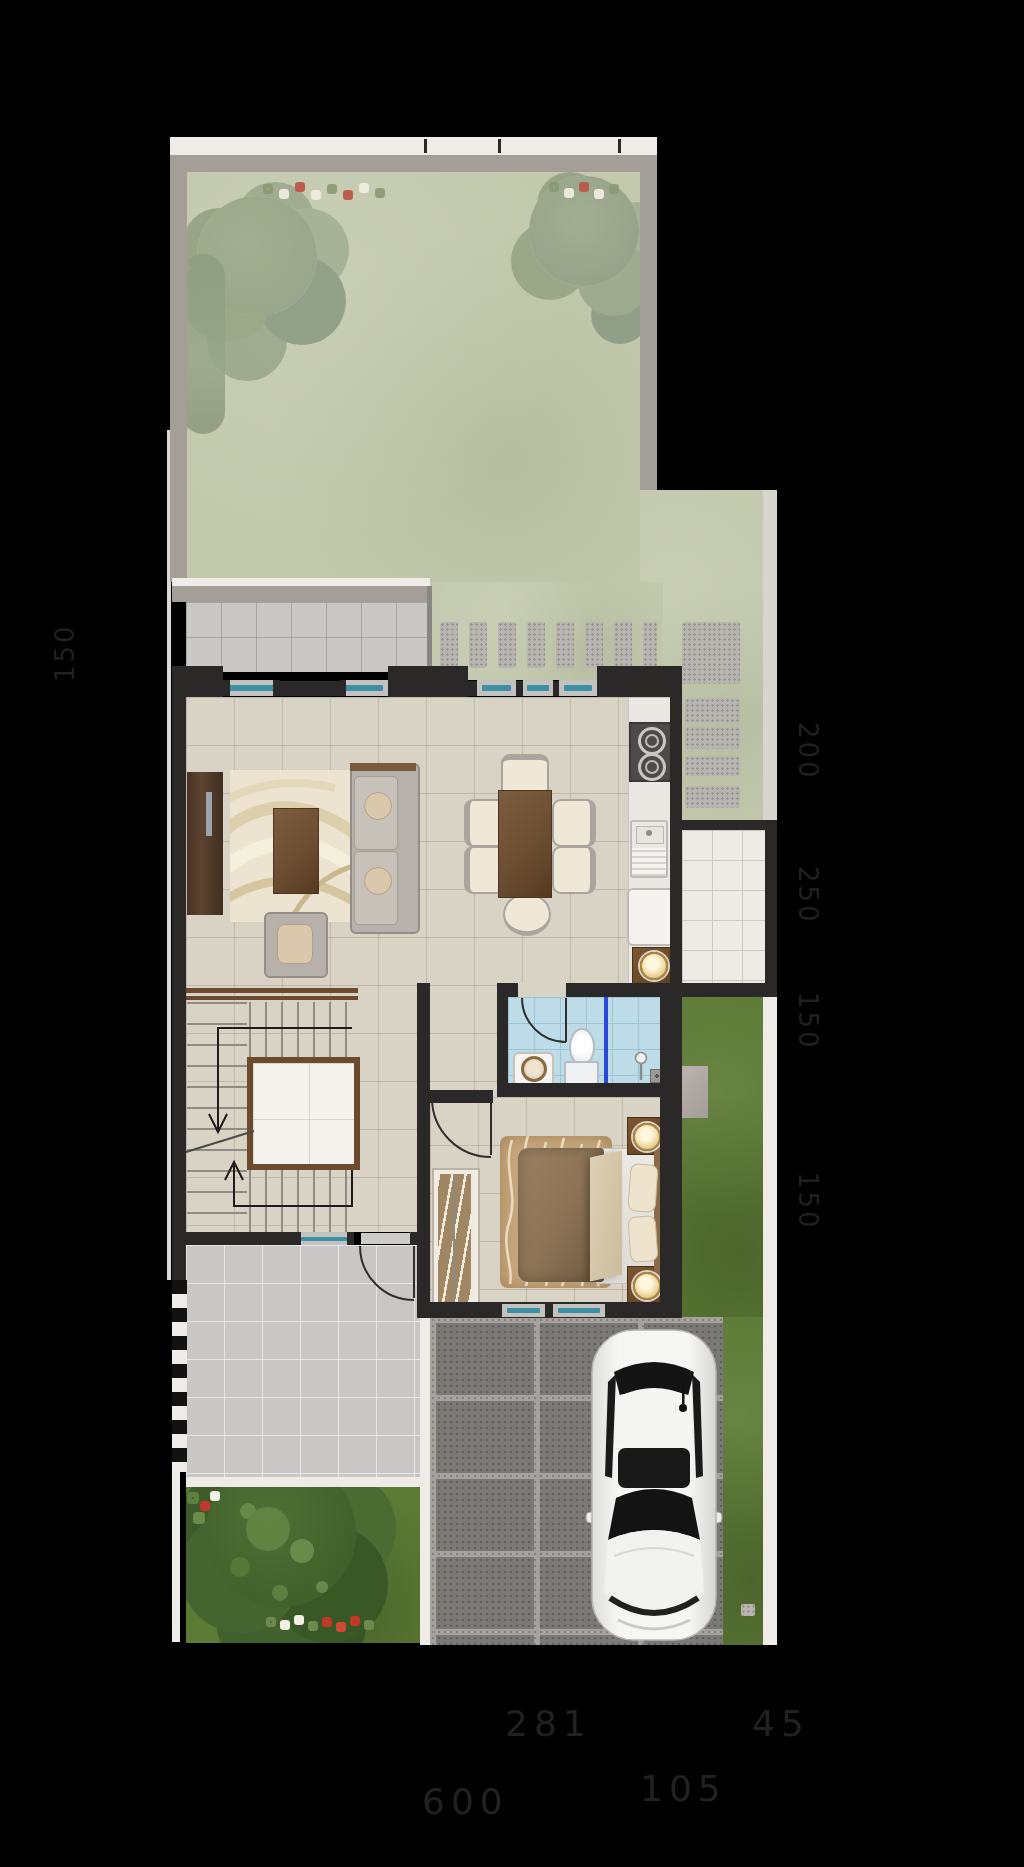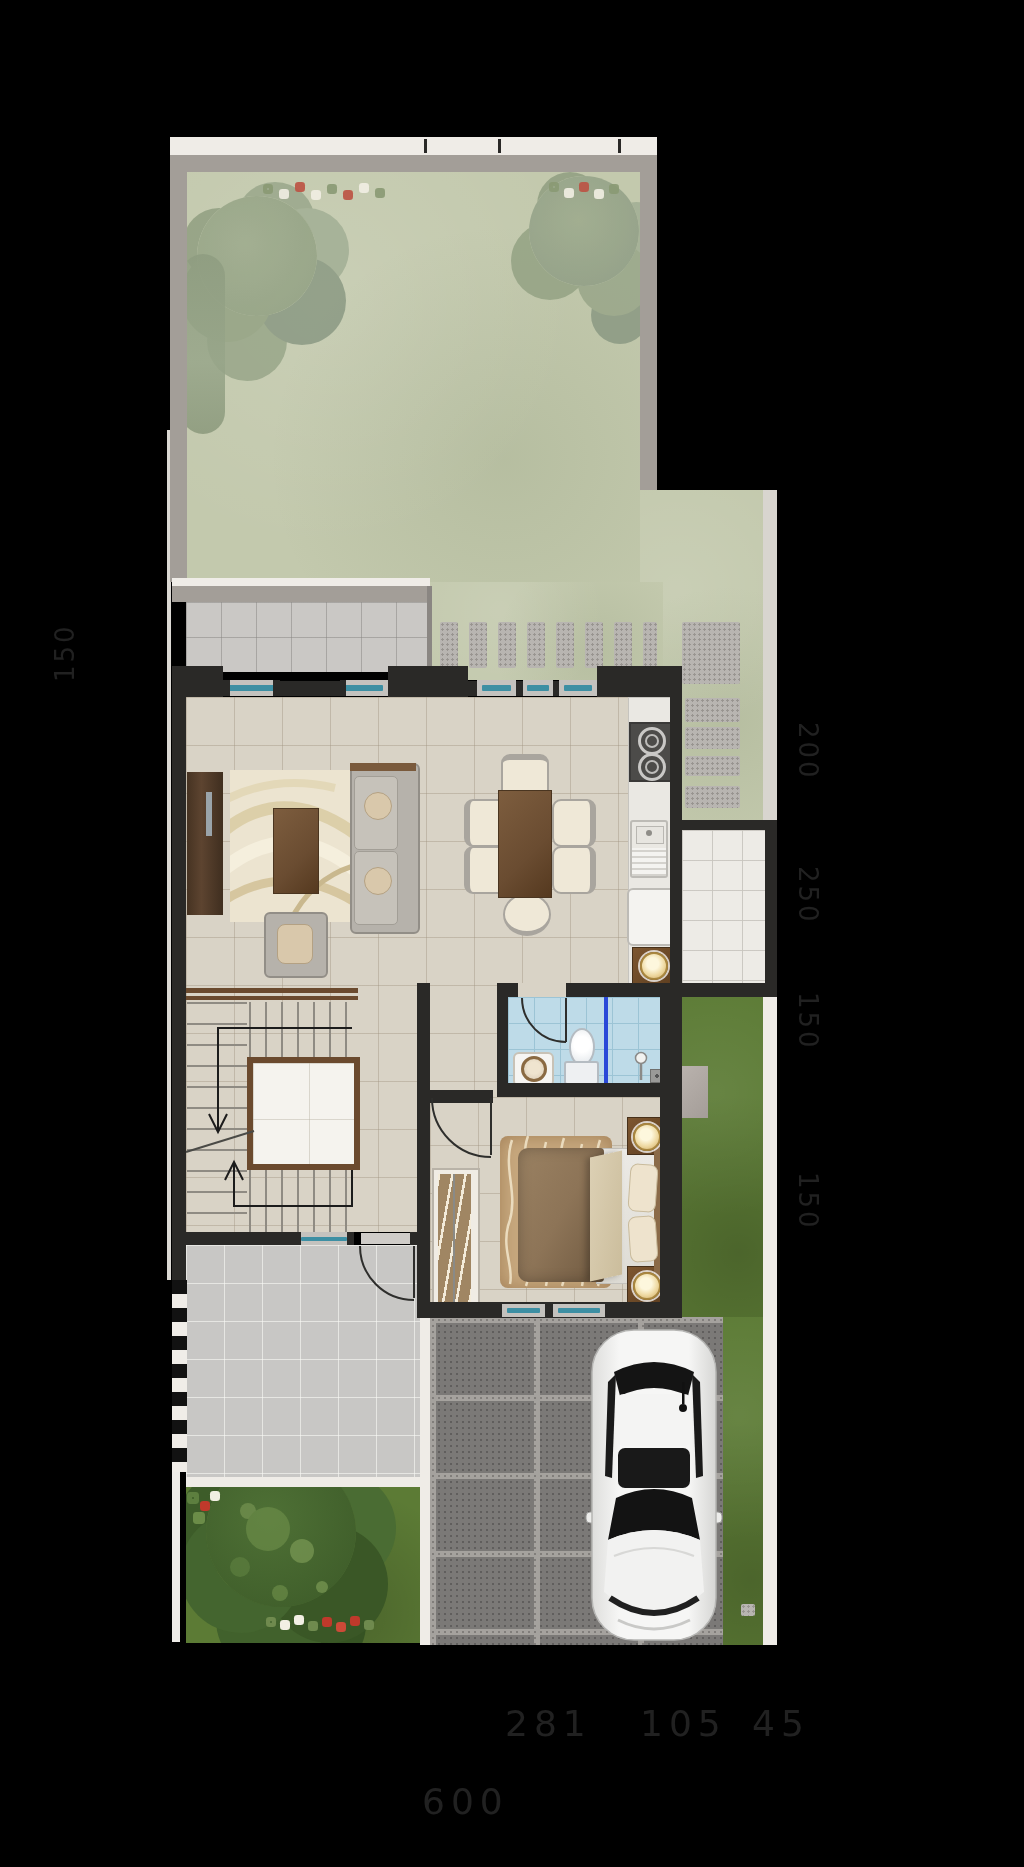--- a/index.html
+++ b/index.html
@@ -365,16 +365,16 @@
       <path d="M641 1064 V1080" stroke="#8a8a88" stroke-width="2.5"></path>
     </g>
   </svg>
 
   <div class="abs ghost v v180" style="left:52px;top:592px;height:90px;">150</div>
   <div class="abs ghost v" style="left:795px;top:722px;height:80px;">200</div>
   <div class="abs ghost v" style="left:795px;top:866px;height:80px;">250</div>
   <div class="abs ghost v" style="left:795px;top:992px;height:80px;">150</div>
   <div class="abs ghost v" style="left:795px;top:1172px;height:80px;">150</div>
   <div class="abs ghost h" style="left:505px;top:1706px;">281</div>
-  <div class="abs ghost h" style="left:640px;top:1706px;">105</div>
+  <div class="abs ghost h" style="left:640px;top:1771px;">105</div>
   <div class="abs ghost h" style="left:752px;top:1706px;">45</div>
   <div class="abs ghost h" style="left:422px;top:1784px;">600</div>
 </div>
 
 </body></html>

